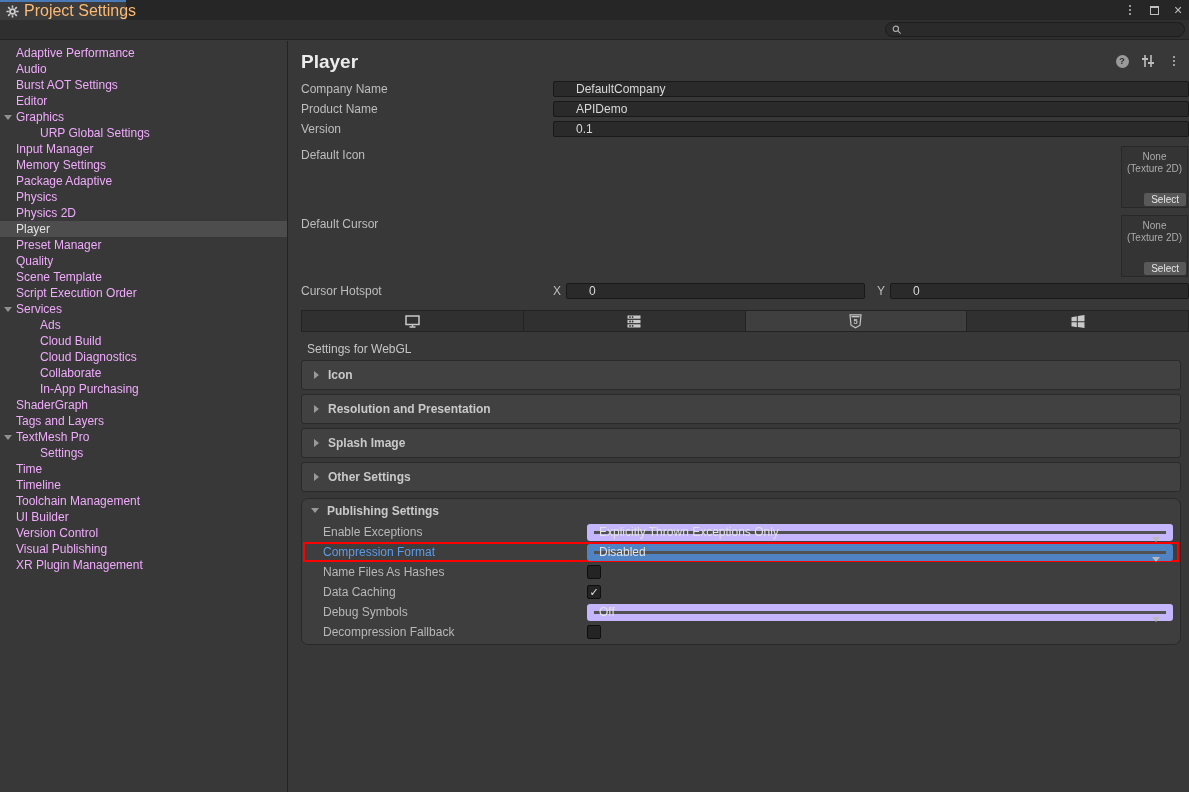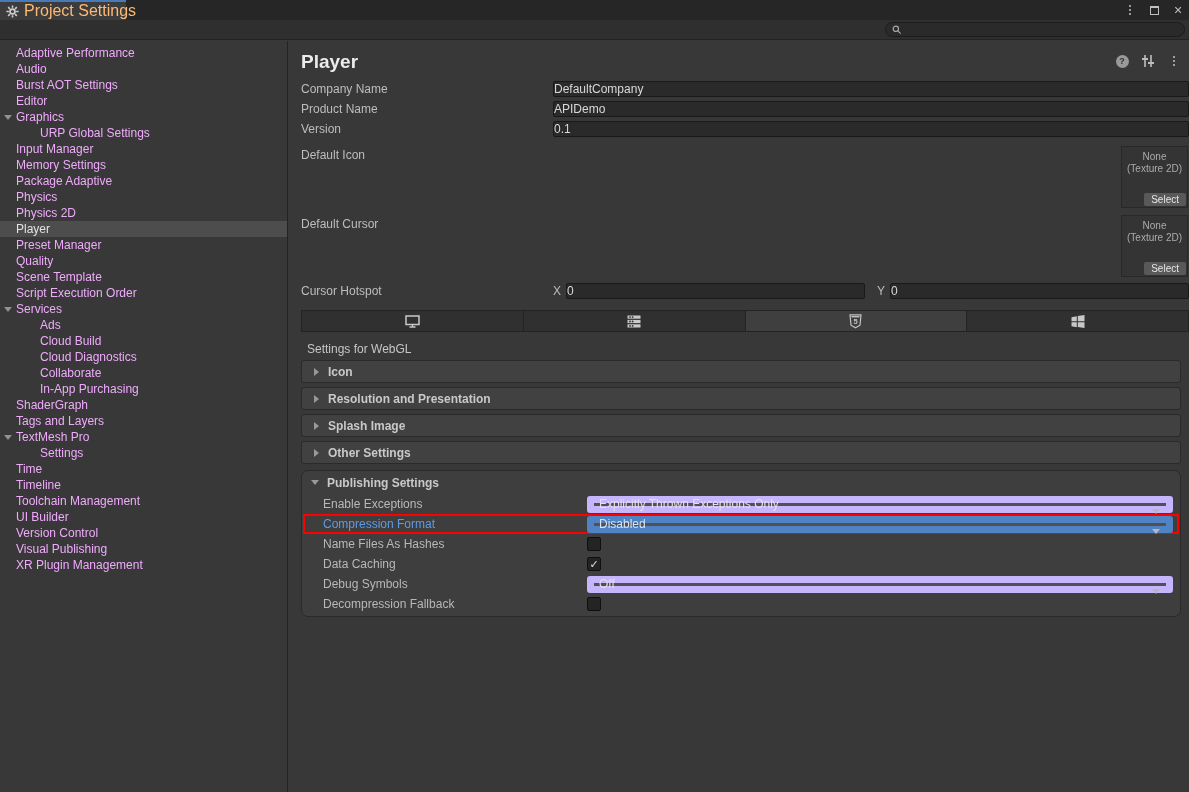--- a/index.html
+++ b/index.html
@@ -43,21 +43,21 @@
   .hdr-icons { position:absolute; right:8px; top:13px; display:flex; align-items:center; gap:12px; }
   .hdr-icons .ic { width:14px; height:14px; display:flex; align-items:center; justify-content:center; }
   .help-circle { width:13px; height:13px; border-radius:50%; background:#9a9a9a; color:#2e2e2e;
                  font-size:9px; font-weight:bold; display:flex; align-items:center; justify-content:center; }
 
   
   .fields { margin-top:4px; }
   .frow { display:flex; align-items:center; height:20px; padding-left:13px; }
   .frow .flabel { width:252px; color:#bdbdbd; }
   .tinput { flex:1; height:16px; background:#2a2a2a; border:1px solid #191919; border-radius:2px;
-            color:#d8d8d8; line-height:14px; padding:0 0; }
+            color:#d8d8d8; line-height:14px; padding:0 22px; }
 
   
   .texrow { position:relative; height:62px; margin-top:7px; padding-left:13px; }
   .texrow .flabel { color:#bdbdbd; padding-top:2px; display:block; }
   .texbox { position:absolute; right:1px; top:0; width:67px; height:62px; background:#343434;
             border:1px solid #282828; text-align:center; font-size:10px; line-height:12px; color:#ababab; padding-top:4px; }
   .selectbtn { position:absolute; right:1px; bottom:1px; height:13px; background:#595959; color:#e6e6e6;
                font-size:10px; line-height:13px; padding:0 7px; border-radius:2px; cursor:default; }
 
   
@@ -68,21 +68,21 @@
 
   
   .tabstrip { display:flex; margin:11px 0 0 13px; width:888px; height:22px; border:1px solid #232323; }
   .ptab { flex:1; background:#303030; display:flex; align-items:center; justify-content:center; border-right:1px solid #232323; cursor:default; }
   .ptab:last-child { border-right:none; }
   .ptab.sel { background:#3f3f3f; }
 
   .settings-for { margin:10px 0 0 19px; color:#c6c6c6; }
 
   
-  .secbox { margin:4px 8px 0 13px; height:23px; background:#414141; border:1px solid #2a2a2a; border-radius:3px;
+  .secbox { margin:4px 8px 0 13px; height:30px; background:#414141; border:1px solid #2a2a2a; border-radius:3px;
             display:flex; align-items:center; cursor:default; }
   .secbox:first-of-type { margin-top:5px; }
   .sec-tri { width:0; height:0; border-top:4px solid transparent; border-bottom:4px solid transparent;
              border-left:5px solid #999; margin:0 9px 0 12px; }
   .sec-label { font-weight:bold; color:#c9c9c9; }
 
   
   .pubbox { margin:6px 8px 0 13px; background:#3e3e3e; border:1px solid #2a2a2a; border-radius:7px; padding-bottom:2px; }
   .pub-head { height:23px; display:flex; align-items:center; cursor:default; }
   .pub-tri { width:0; height:0; border-left:4px solid transparent; border-right:4px solid transparent;

